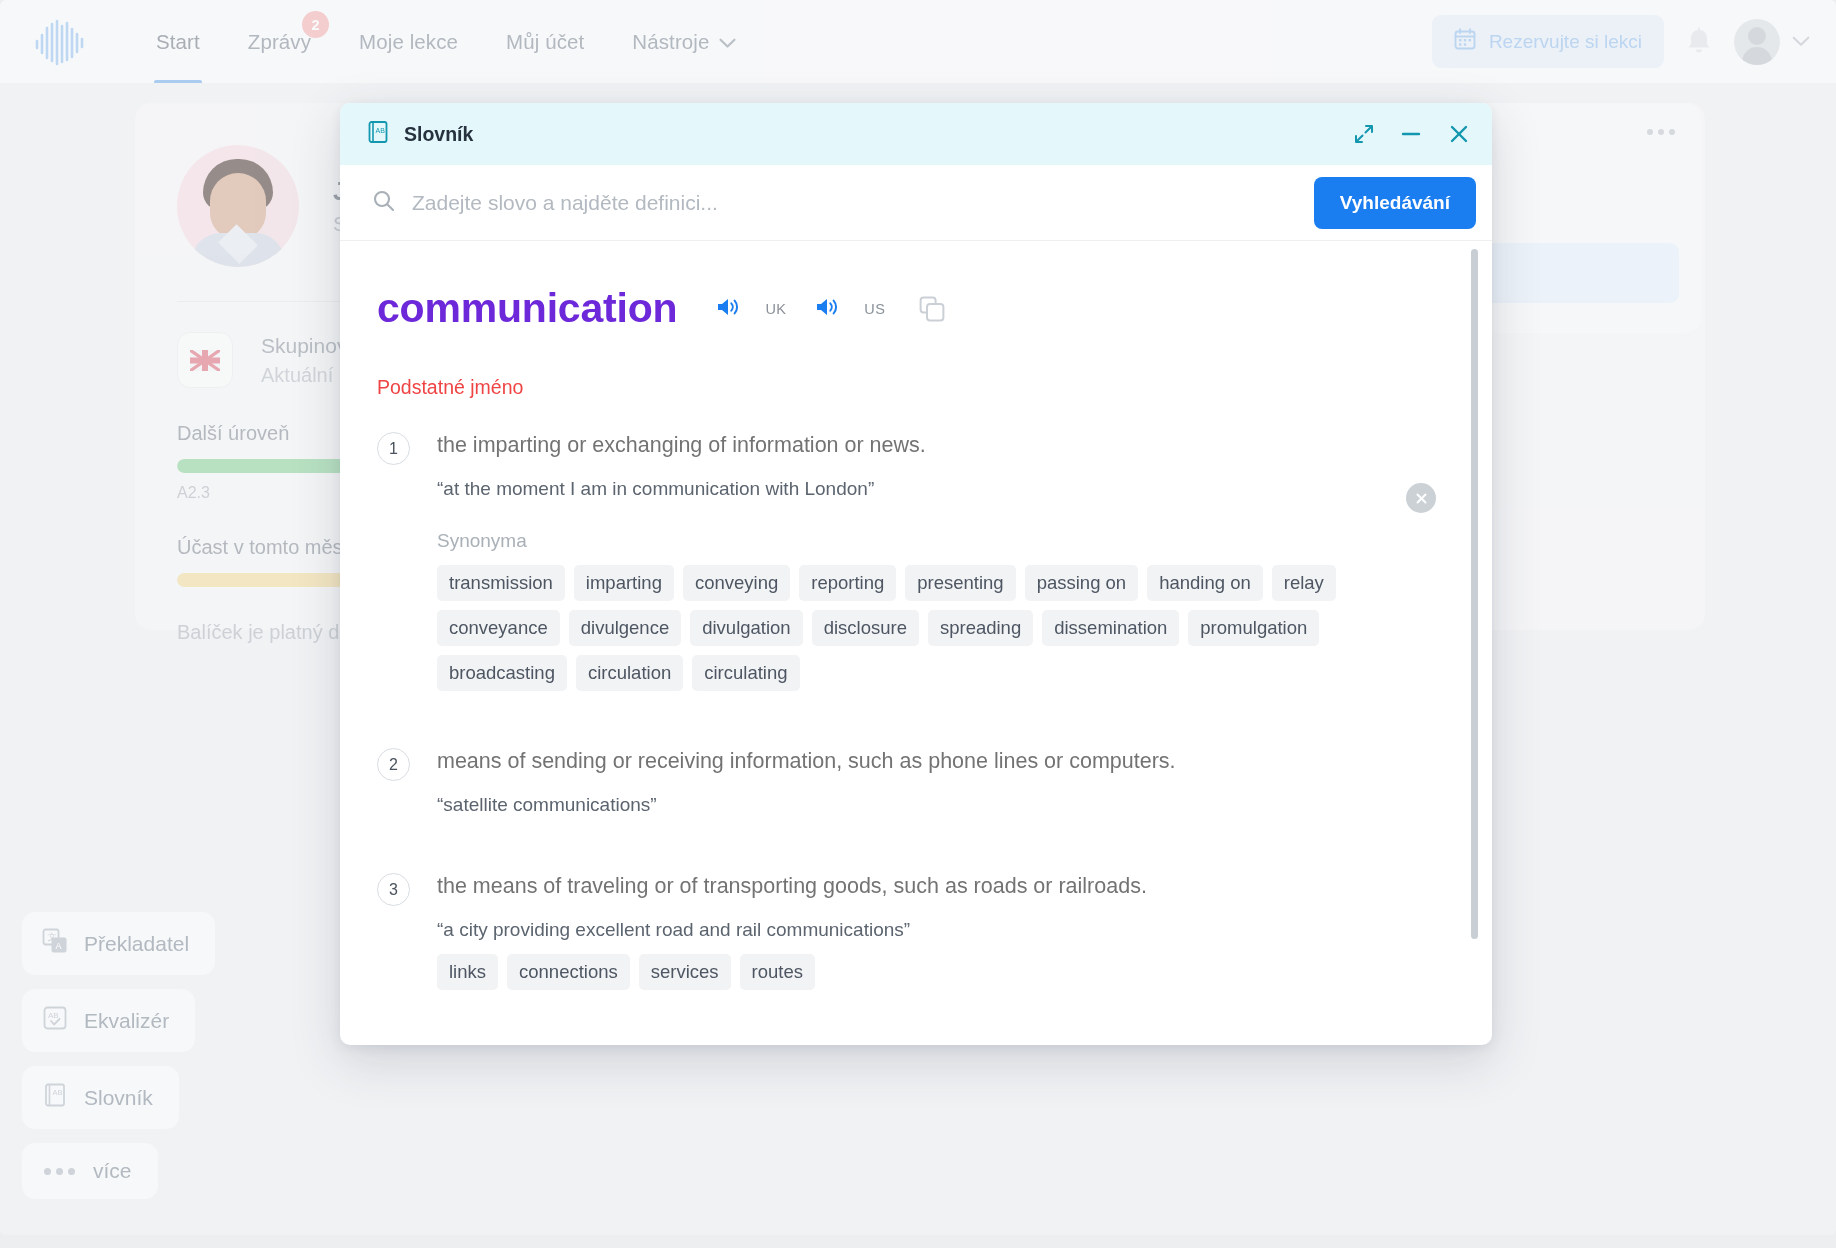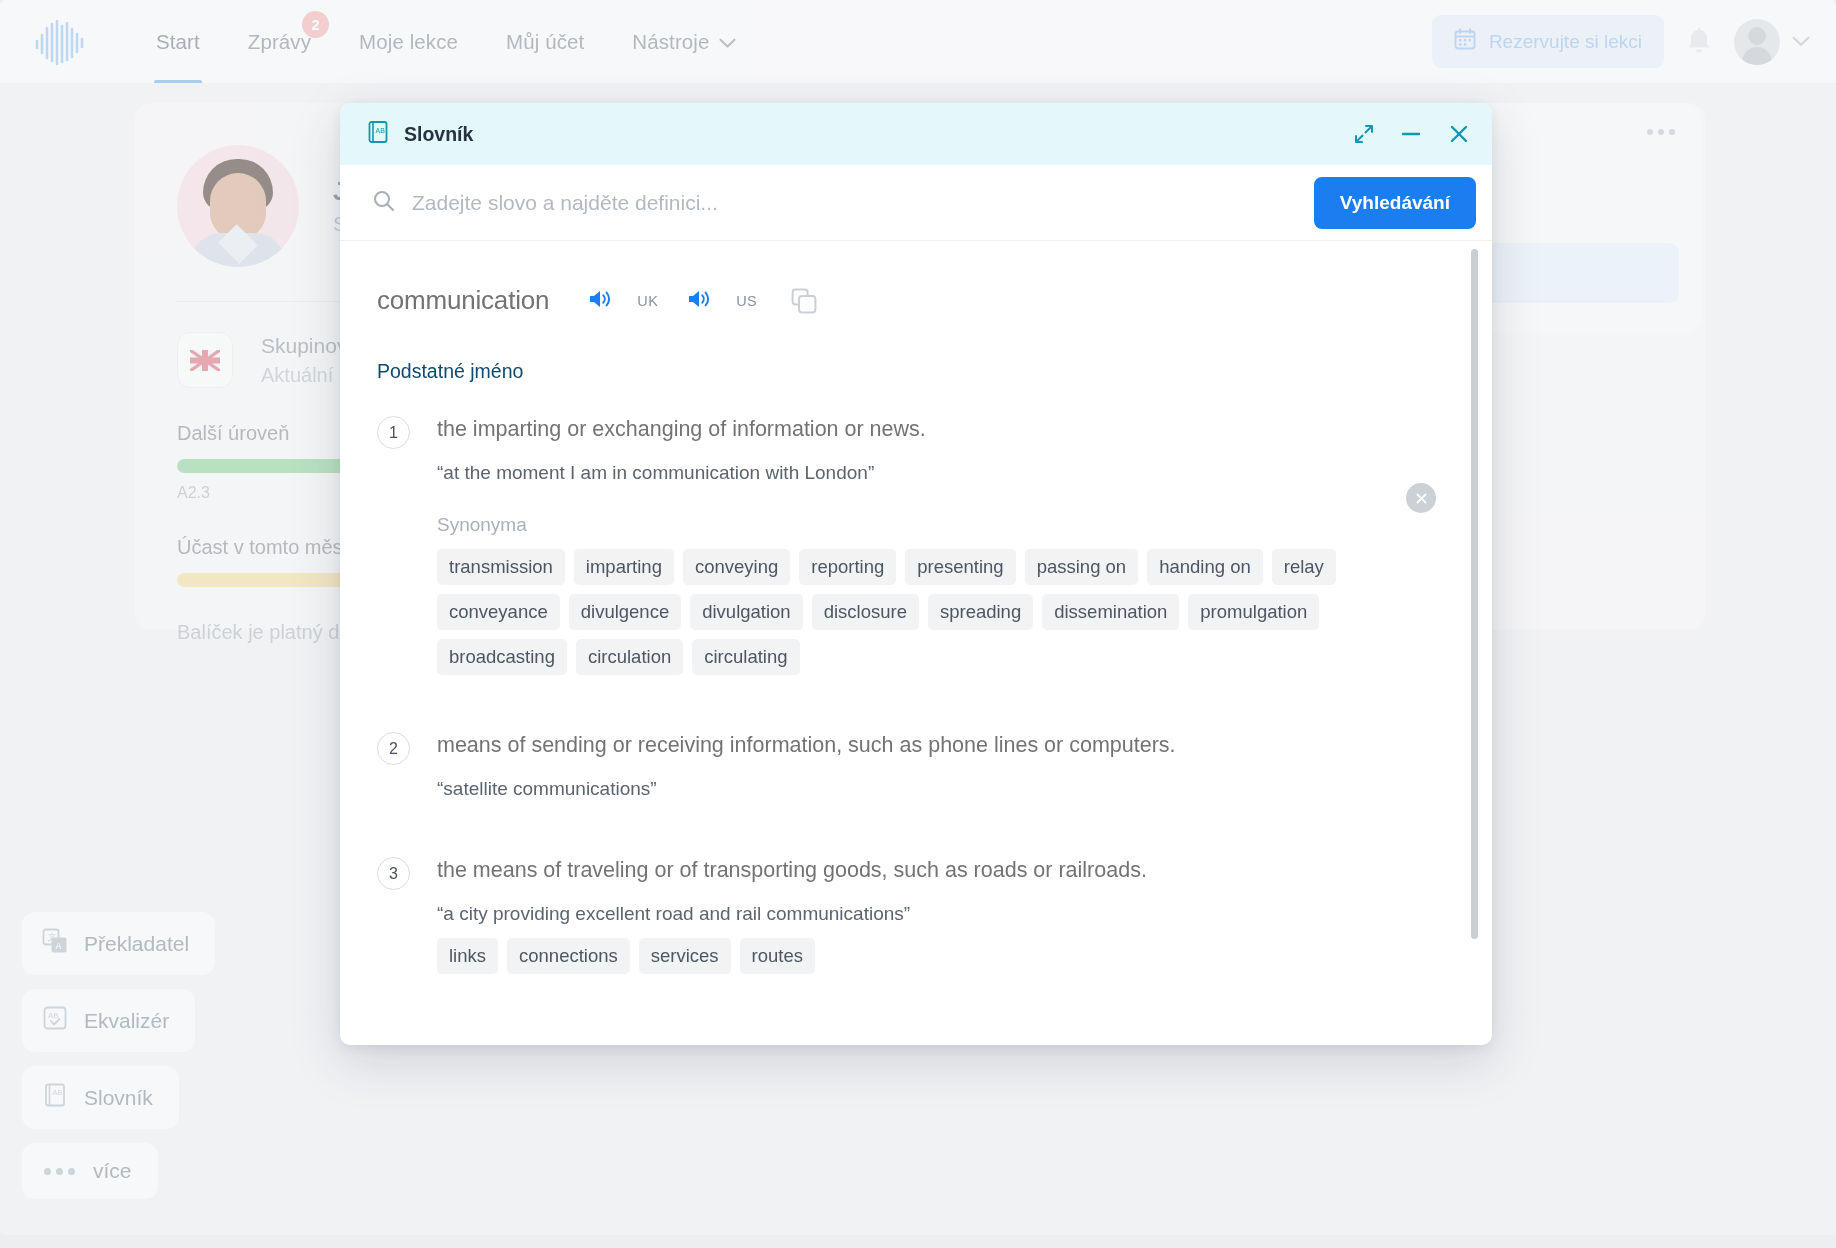--- a/index.html
+++ b/index.html
@@ -205,26 +205,26 @@
     display: flex; align-items: center; justify-content: center;
     font-size: 15px; cursor: pointer; z-index: 4;
   }
   .scrollbar {
     position: absolute; right: 14px; top: 8px;
     width: 7px; height: 690px;
     background: #c8ced4; border-radius: 5px; z-index: 3;
   }
 
   .word-row { display: flex; align-items: center; gap: 0; padding: 44px 0 0 5px; }
-  .word { font-size: 26px; font-weight: 400; color: #737373; letter-spacing: -.2px; }
+  .word { font-size: 41px; font-weight: 700; color: #6d28d9; letter-spacing: -.2px; }
   .pron { display:flex; align-items:center; gap: 7px; margin-left: 38px; }
   .pron-tag { font-size: 14.5px; color: #8b929a; letter-spacing: .4px; margin-left: 17px; }
   .copy-ico { margin-left: 34px; display:flex; }
 
-  .pos { font-size: 19.5px; color: #0c4a6e; padding: 44px 0 0 5px; }
+  .pos { font-size: 19.5px; color: #ef4444; padding: 44px 0 0 5px; }
 
   .entry { display: flex; padding: 32px 0 0 5px; }
   .num {
     width: 33px; height: 33px; border-radius: 50%;
     border: 1px solid #d8dde2; color: #49525d;
     font-size: 16px; display: flex; align-items: center; justify-content: center;
     flex: none; margin-top: 1px;
   }
   .entry-body { margin-left: 27px; flex: 1; }
   .def { font-size: 21.5px; color: #737373; line-height: 1.35; }

